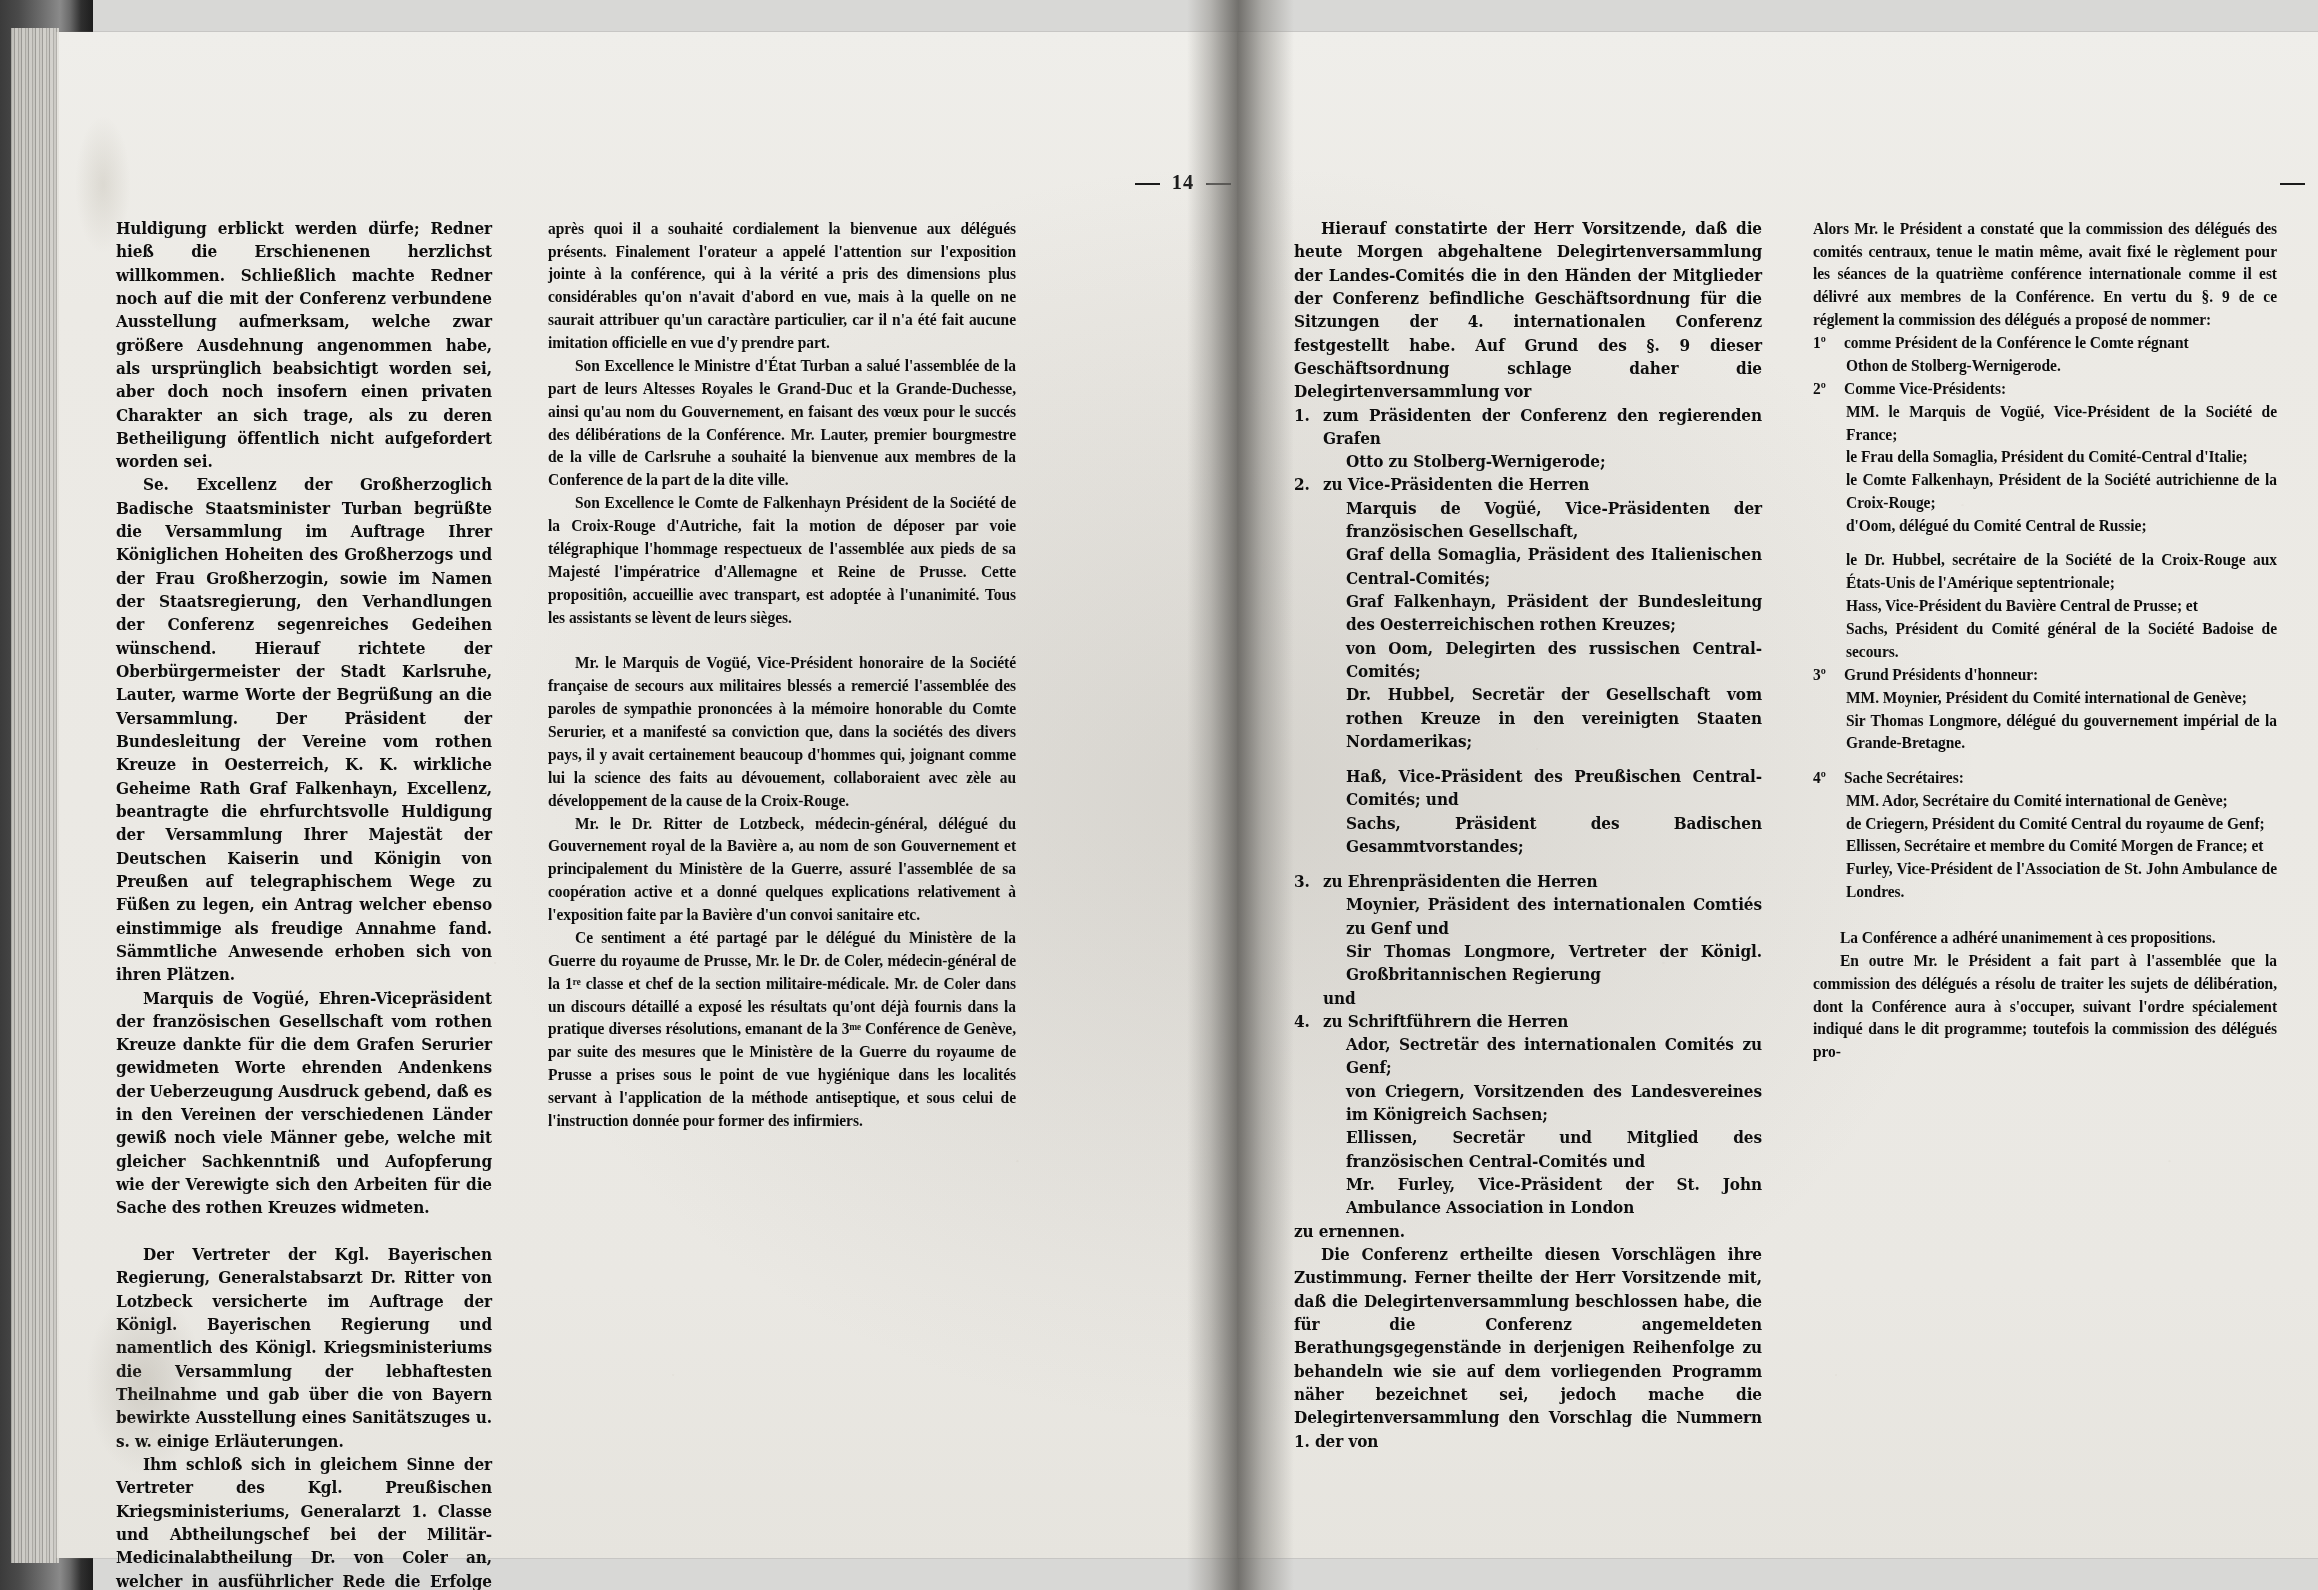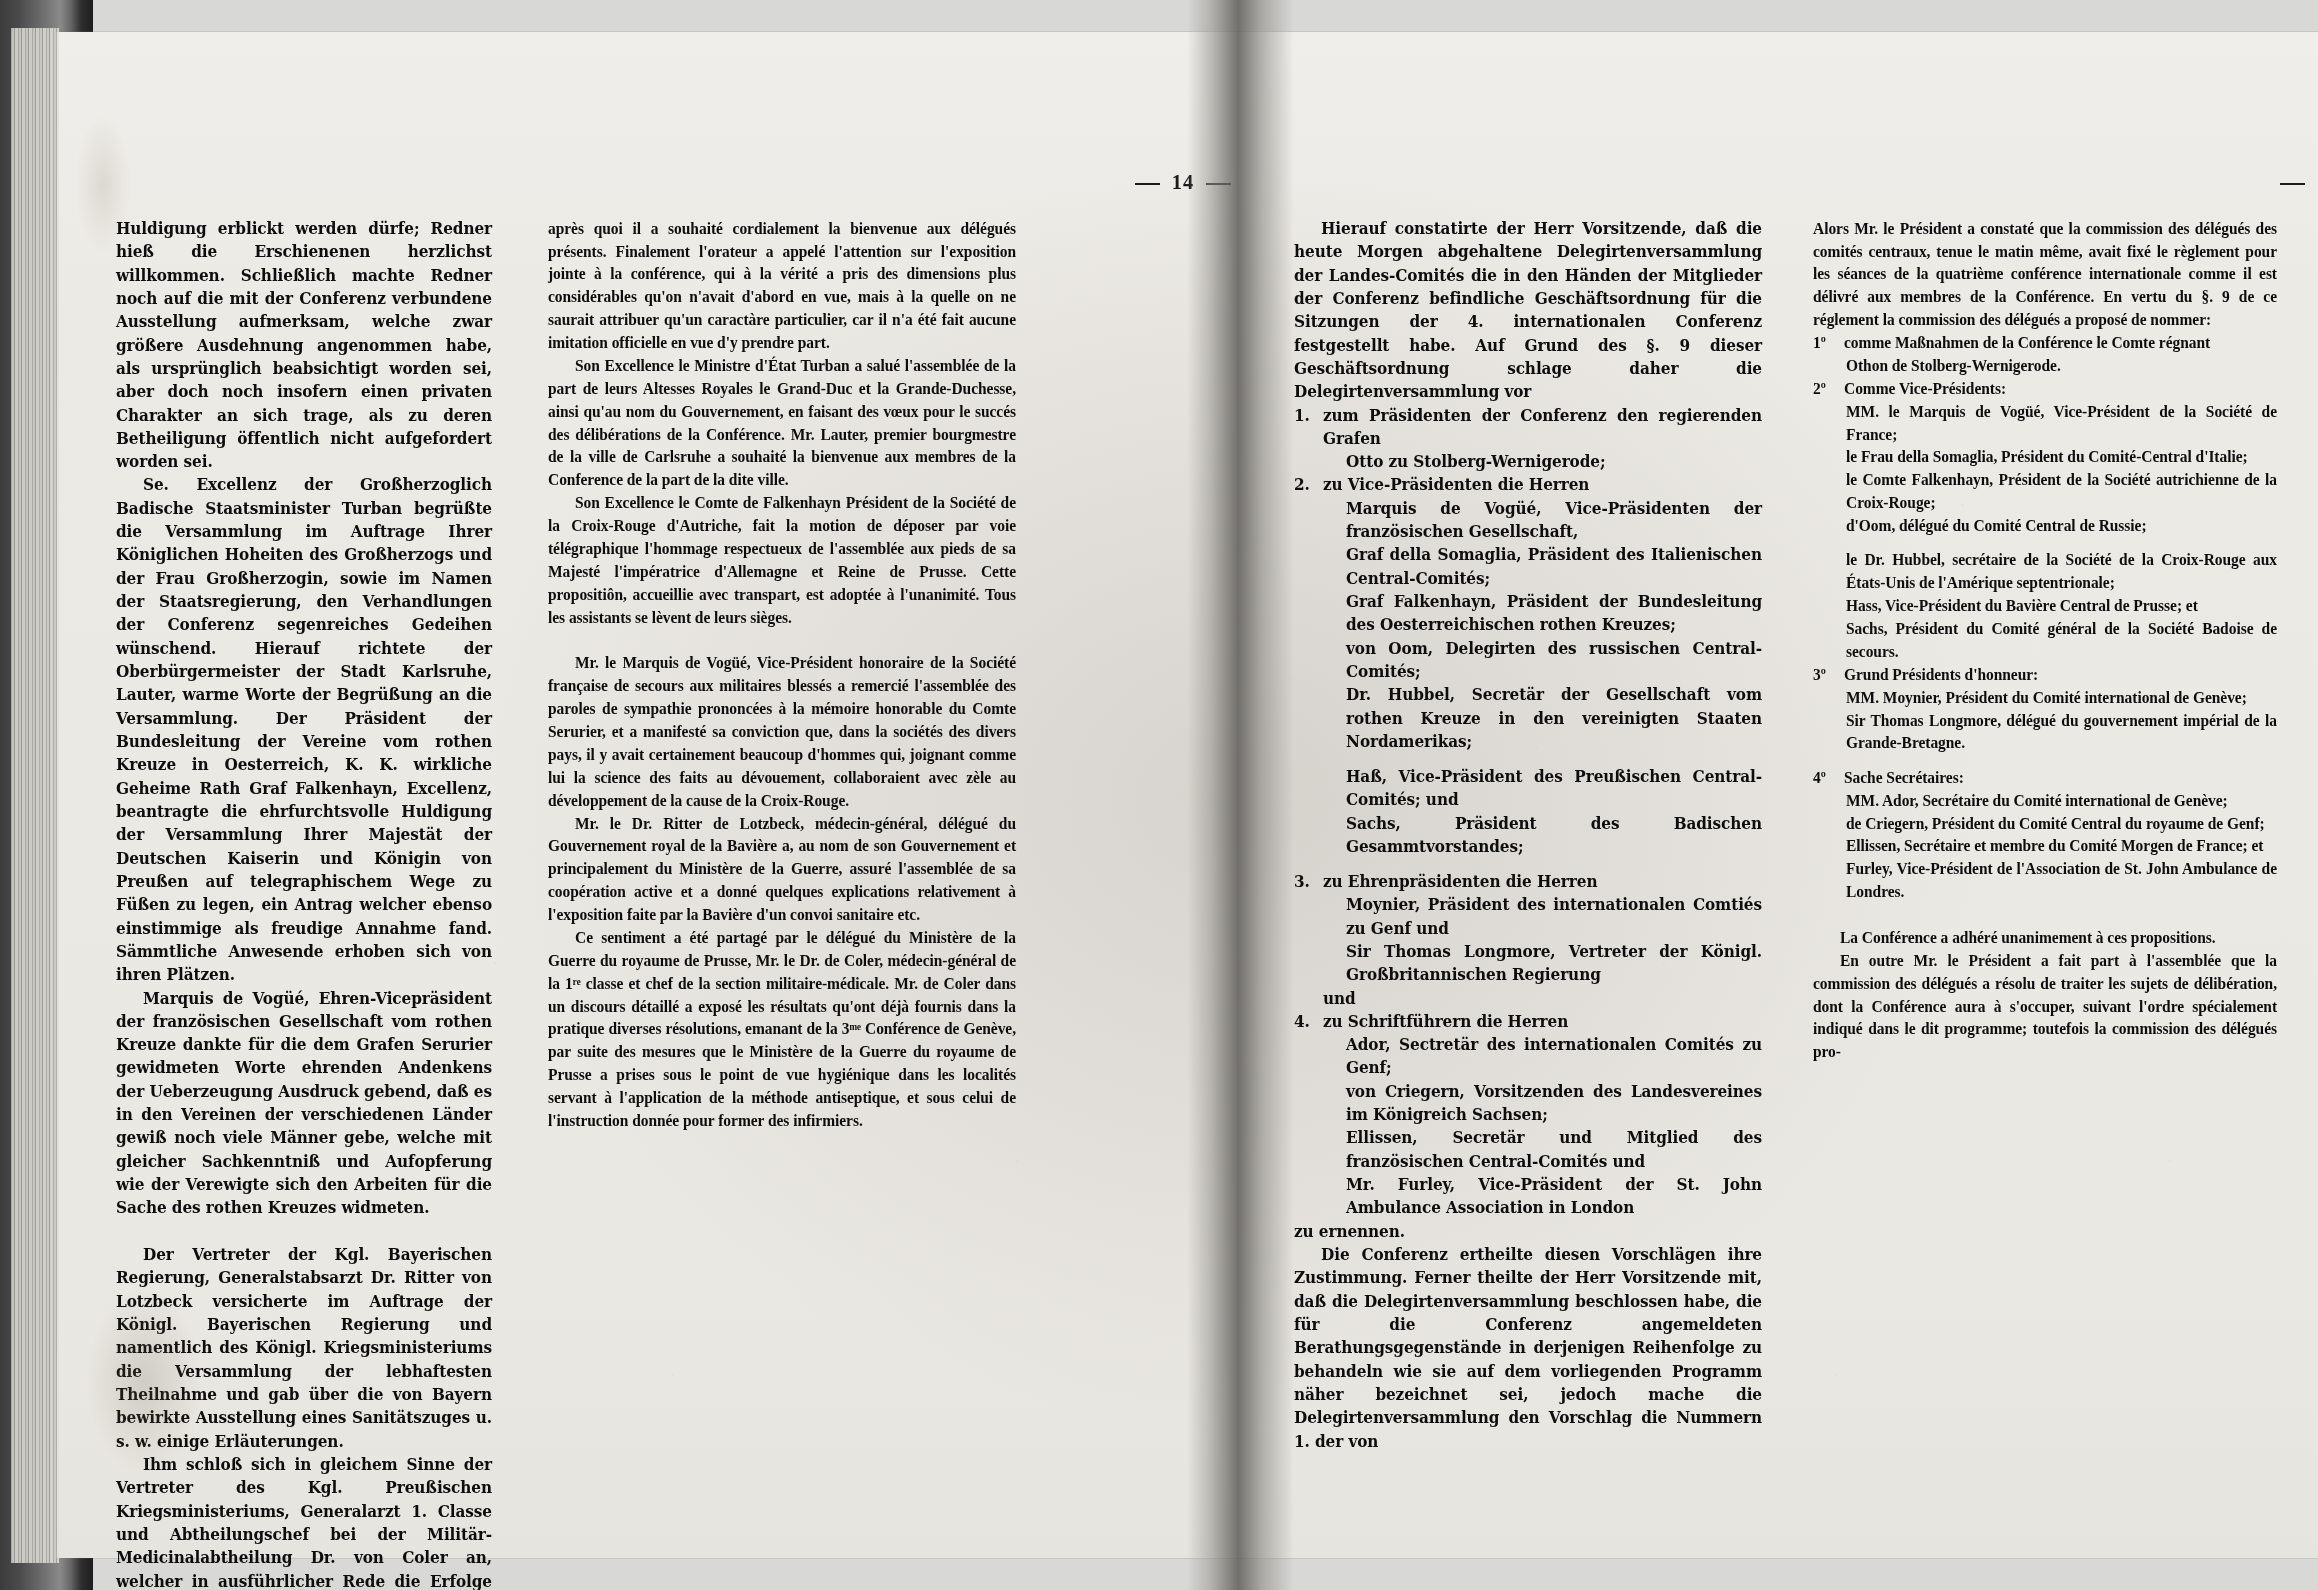--- a/index.html
+++ b/index.html
@@ -211,21 +211,21 @@
 
       <p class="noind">zu ernennen.</p>
       <p>Die Conferenz ertheilte diesen Vorschlägen ihre Zustimmung. Ferner theilte der Herr Vorsitzende mit, daß die Delegirtenversammlung beschlossen habe, die für die Conferenz angemeldeten Berathungsgegenstände in derjenigen Reihenfolge zu behandeln wie sie auf dem vorliegenden Programm näher bezeichnet sei, jedoch mache die Delegirtenversammlung den Vorschlag die Nummern 1. der von</p>
     </div>
 
     <div class="col fr inkfade" style="width:464px;">
       <p class="noind">Alors Mr. le Président a constaté que la commission des délégués des comités centraux, tenue le matin même, avait fixé le règlement pour les séances de la quatrième conférence internationale comme il est délivré aux membres de la Conférence. En vertu du §. 9 de ce réglement la commission des délégués a proposé de nommer:</p>
 
       <div class="num">
         <span class="n">1º</span>
-        <span class="t">comme Maßnahmen de la Conférence le Comte régnant</span>
+        <span class="t">comme Président de la Conférence le Comte régnant</span>
       </div>
       <p class="sub">Othon de Stolberg-Wernigerode.</p>
 
       <div class="num">
         <span class="n">2º</span>
         <span class="t">Comme Vice-Présidents:</span>
       </div>
       <p class="sub">MM. le Marquis de Vogüé, Vice-Président de la Société de France;</p>
       <p class="sub">le Frau della Somaglia, Président du Comité-Central d'Italie;</p>
       <p class="sub">le Comte Falkenhayn, Président de la Société autrichienne de la Croix-Rouge;</p>

